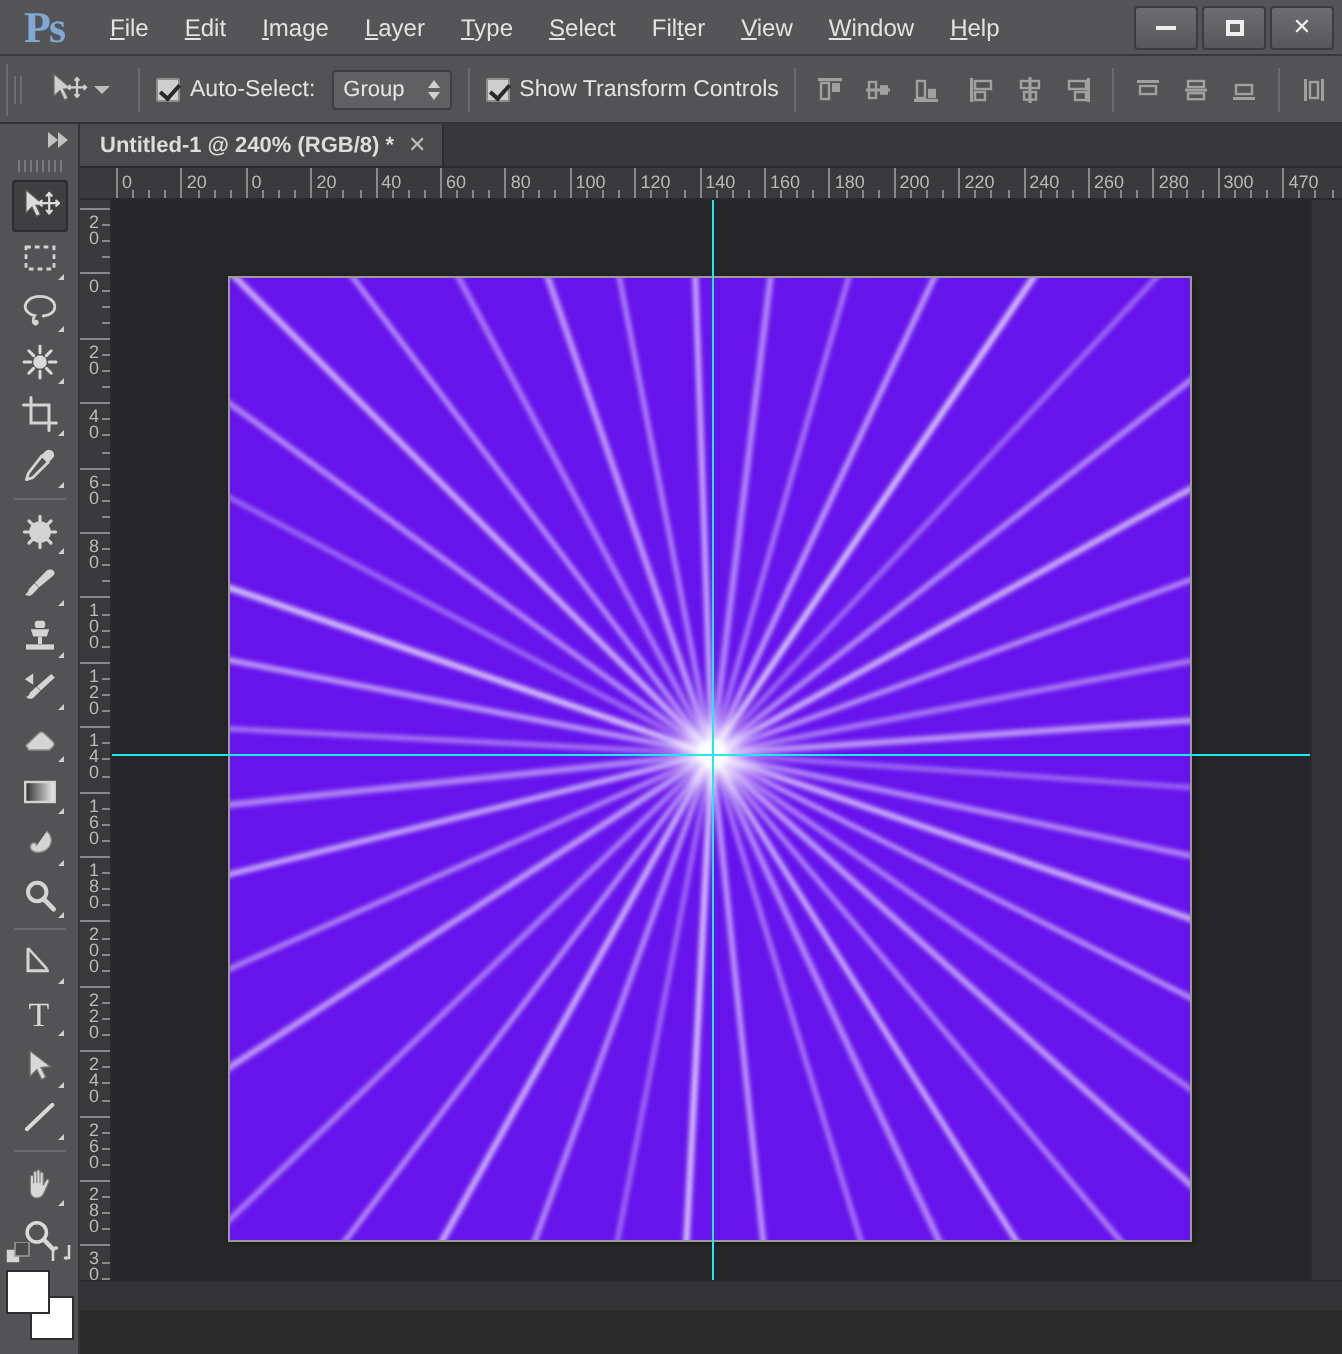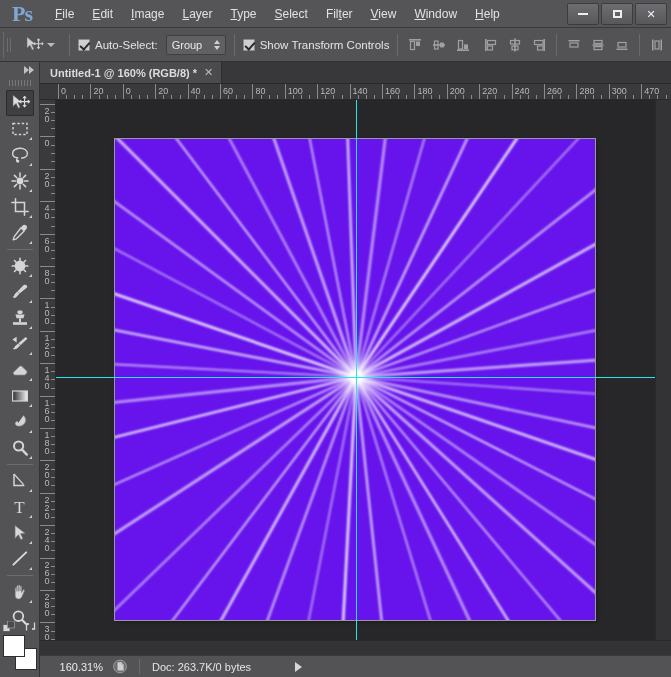--- a/index.html
+++ b/index.html
@@ -609,21 +609,21 @@
         </span>
         <span class="sw bg"></span>
         <span class="sw fg"></span>
       </div>
 
     </div>
   </div>
 
   <div class="doc-tabbar">
     <div class="doc-tab">
-      <span>Untitled-1 @ 160% (RGB/8) *</span>
+      <span>Untitled-1 @ 240% (RGB/8) *</span>
       <span class="tab-close">✕</span>
     </div>
   </div>
 
   <div class="rcorner"></div>
   <div class="ruler-h" id="ruler-h">
       <div class="rtick" style="left: 18px; top: 0px; width: 1px; height: 16px;"></div>
       <div class="rlabel" style="left: 21px; top: 3px;">0</div>
       <div class="rtick" style="left: 26.1px; top: 11px; width: 1px; height: 5px;"></div>
       <div class="rtick" style="left: 34.2px; top: 11px; width: 1px; height: 5px;"></div>
@@ -861,27 +861,14 @@
           <circle cx="241" cy="238" r="7" fill="#ffffff" fill-opacity="0.55" filter="url(#raysoft)"></circle>
         </svg>
     </div>
     <div class="guide-h"></div>
     <div class="guide-v"></div>
   </div>
 
   <div class="scroll-v"></div>
   <div class="scroll-h"></div>
 
-  <div class="statusbar">
-    <div class="zoom-field">160.31%</div>
-    <div class="status-icon">
-      <svg width="16" height="15" viewBox="0 0 16 15">
-        <circle cx="8" cy="7.5" r="6.4" fill="#6e6e72" stroke="#9c9c9e" stroke-width="1"></circle>
-        <path d="M5.5 3.2 L9.6 3.2 L11.6 5.4 L11.6 11.6 L5.5 11.6 Z" fill="#cfcfcf"></path>
-        <path d="M9.6 3.2 L9.6 5.4 L11.6 5.4 Z" fill="#8d8d8f"></path>
-      </svg>
-    </div>
-    <div class="status-sep"></div>
-    <div class="doc-info">Doc: 263.7K/0 bytes</div>
-    <div class="status-arrow"></div>
-  </div>
 
 </div>
 
 </body></html>

